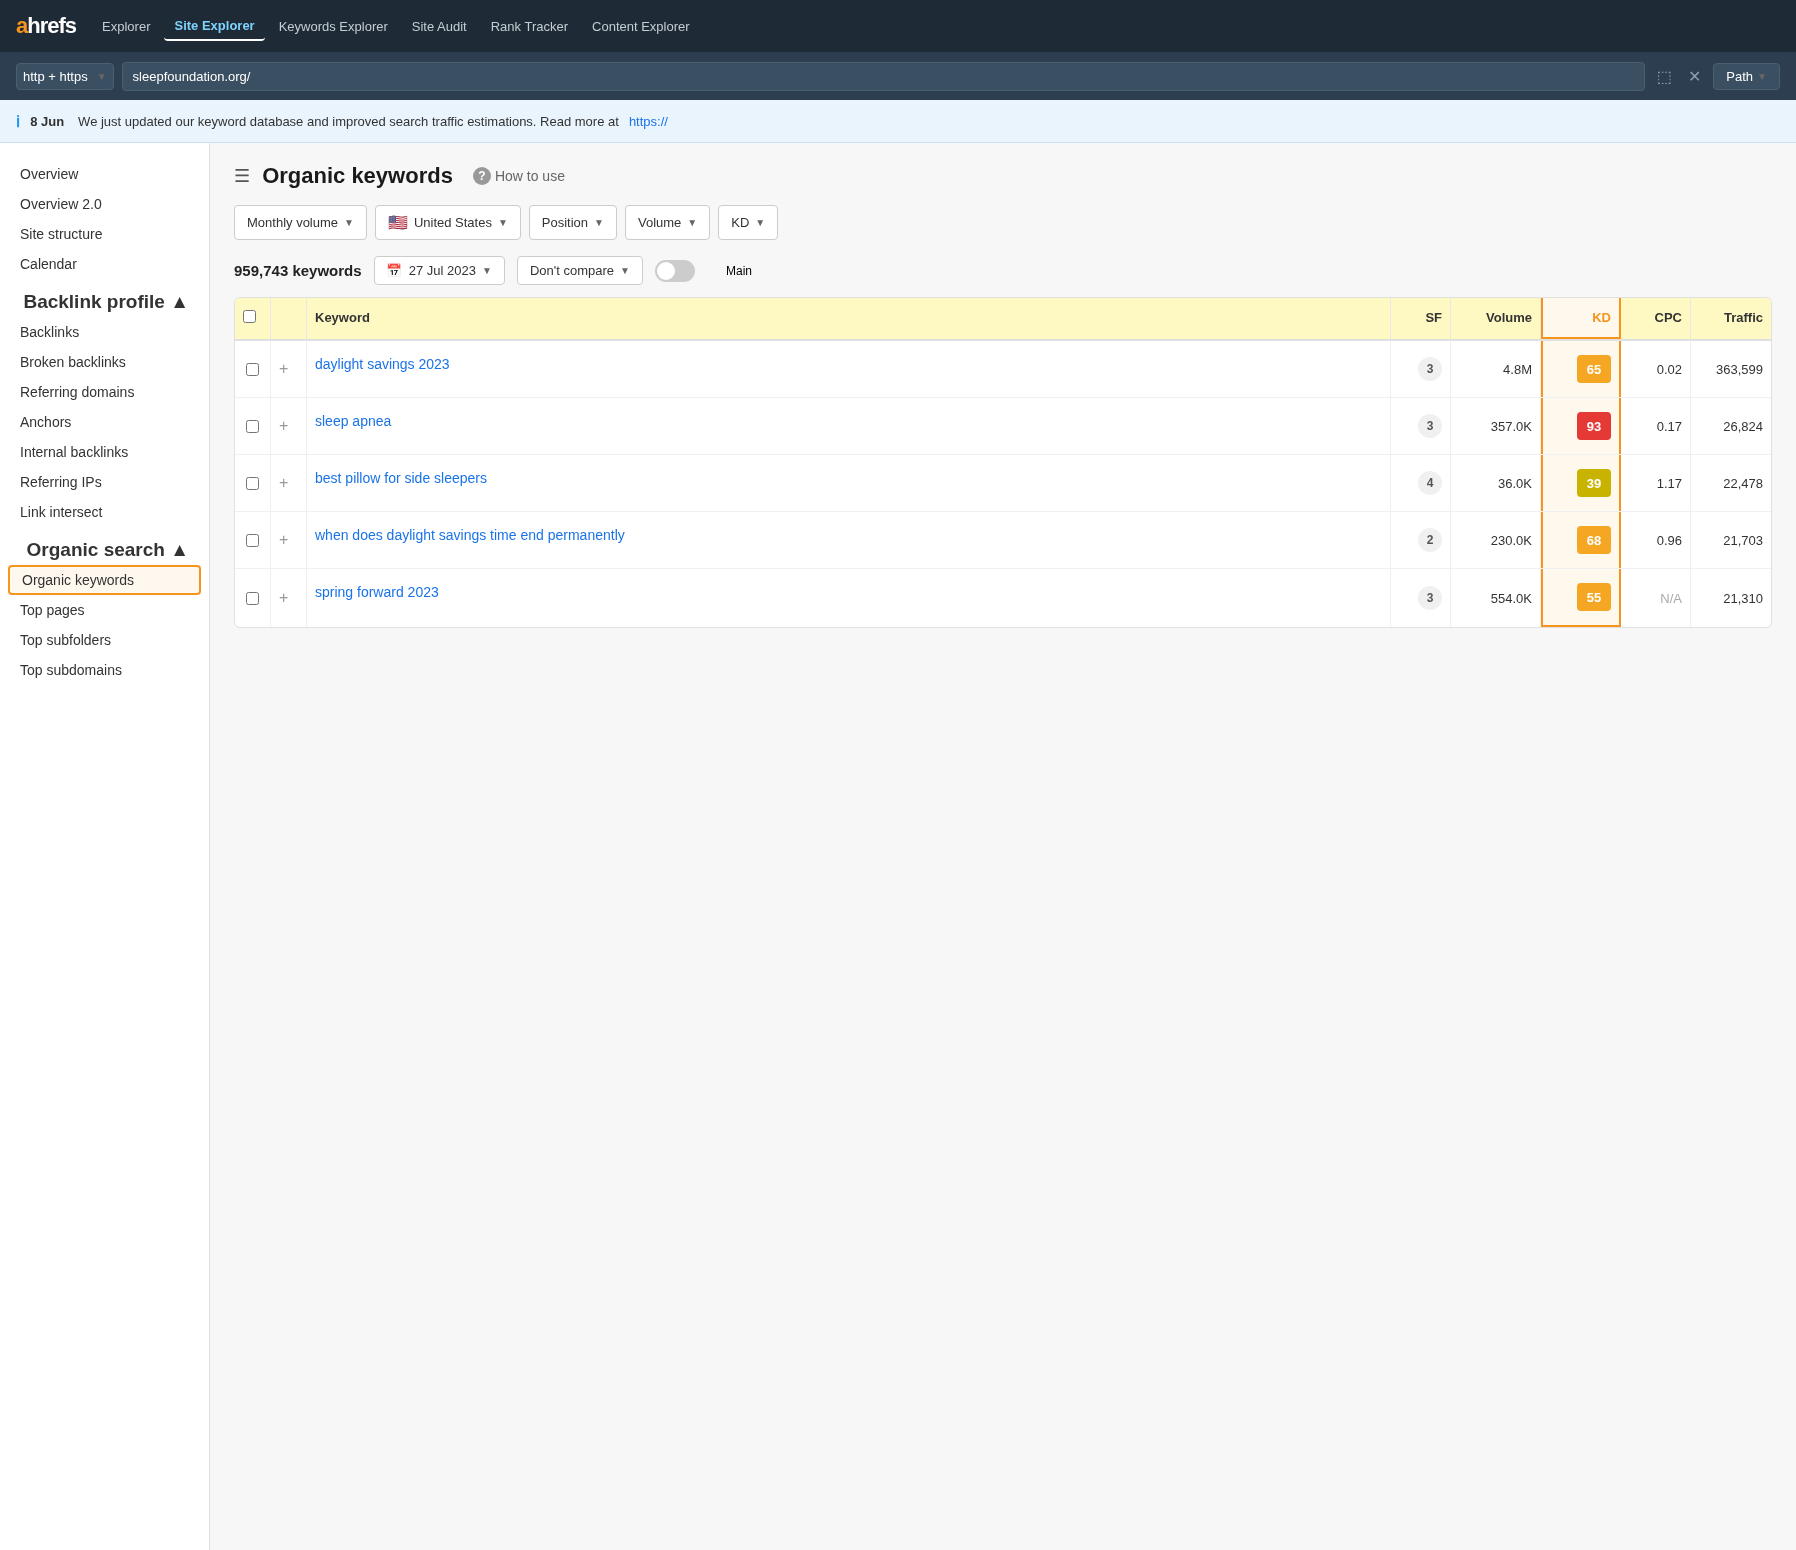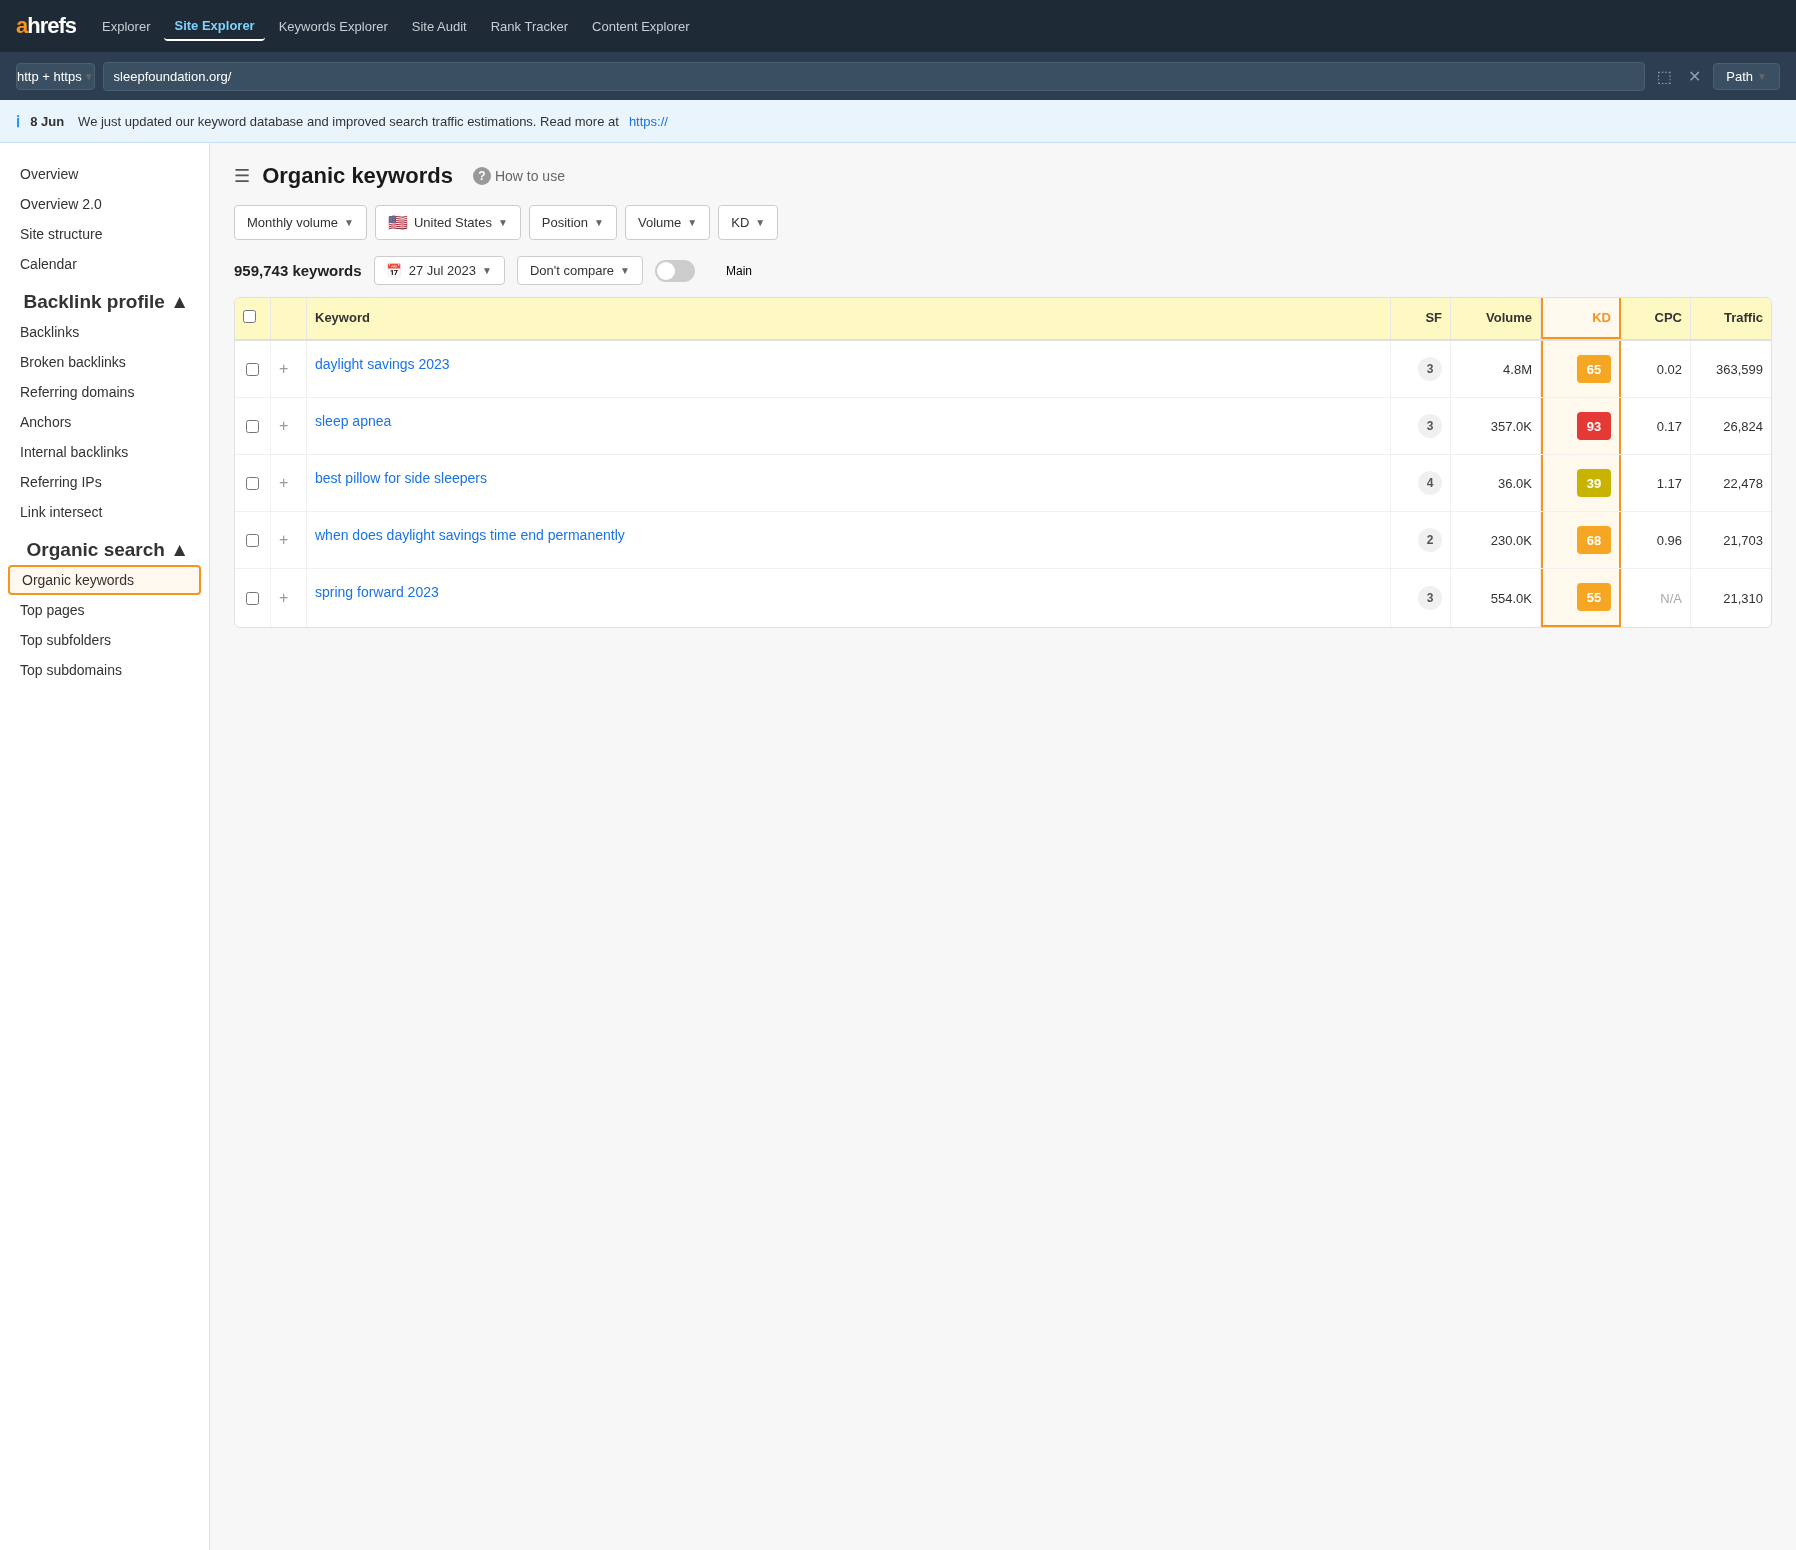--- a/index.html
+++ b/index.html
@@ -39,26 +39,26 @@
       align-items: center;
       padding: 8px 16px;
       gap: 8px;
       height: 48px;
     }
     .protocol-select {
       background: #3a4f61;
       color: white;
       border: 1px solid #4a6070;
       border-radius: 4px;
-      padding: 5px 0;
-      font-size: 13px;
-      cursor: pointer;
-      display: flex;
-      align-items: center;
-      gap: 2px;
+      padding: 5px 6px;
+      font-size: 13px;
+      cursor: pointer;
+      display: flex;
+      align-items: center;
+      gap: 9px;
       white-space: nowrap;
     }
     .url-input {
       flex: 1;
       background: #3a4f61;
       border: 1px solid #4a6070;
       border-radius: 4px;
       padding: 6px 10px;
       color: white;
       font-size: 13px;

